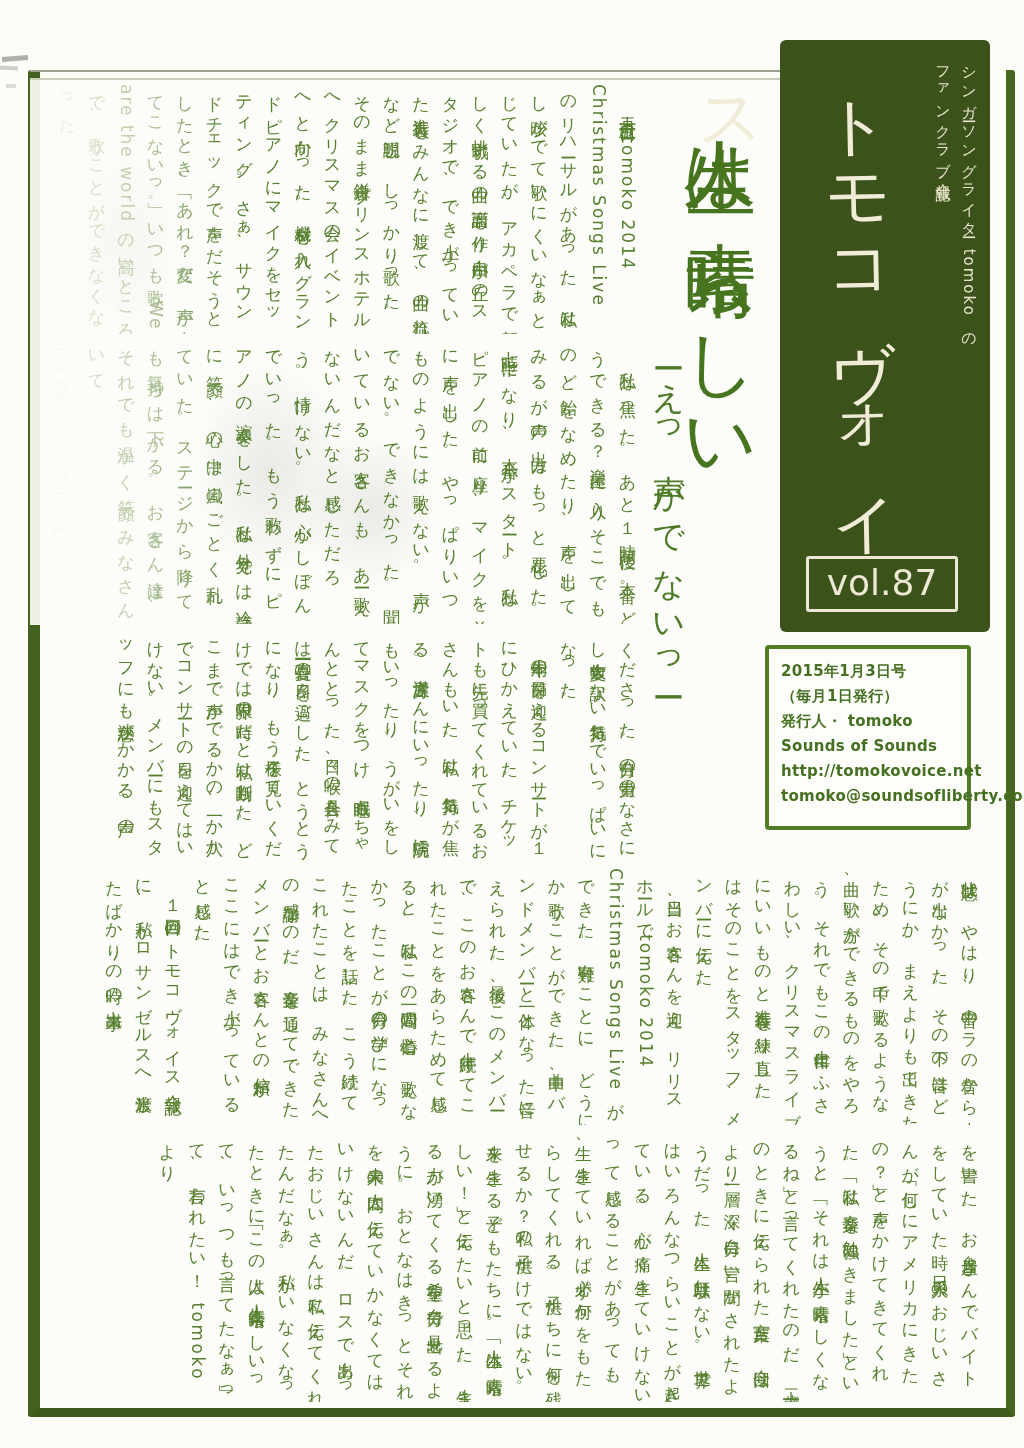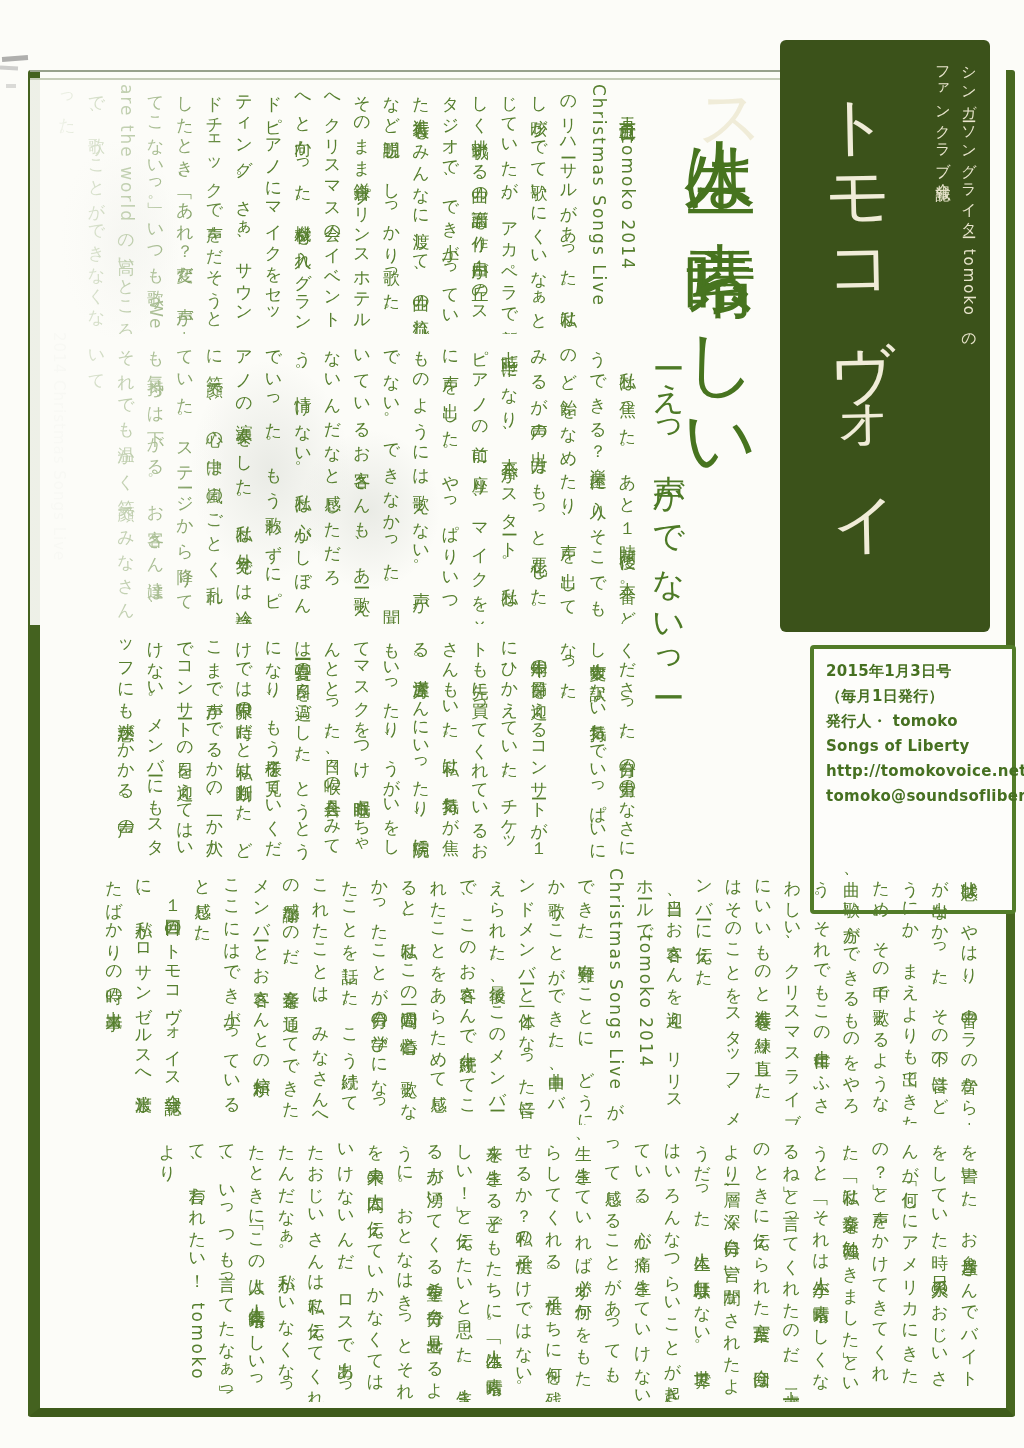--- a/index.html
+++ b/index.html
@@ -24,21 +24,21 @@
   .masthead{left:782px;top:42px;width:206px;height:588px;background:#3b521a;border-radius:4px;
             box-shadow:0 0 0 2px #3b521a;}
   .tagline{left:920px;top:56px;width:62px;height:310px;color:#e8e4cc;font-size:15px;
            letter-spacing:2px;line-height:26px;}
   .mast-title{left:798px;top:55px;width:126px;height:510px;color:#f0ecd8;font-size:64px;
               letter-spacing:6px;line-height:126px;transform:rotate(-1.2deg);}
   .vol-badge{left:806px;top:556px;width:146px;height:50px;border:3px solid #ece8d4;border-radius:3px;
              color:#ece8d4;font-size:36px;line-height:48px;text-align:center;}
 
   
-  .pubbox{left:810px;top:645px;width:206px;height:269px;background:#fdfdfa;
+  .pubbox{left:765px;top:645px;width:206px;height:185px;background:#fdfdfa;
           border:4px solid #527c28;border-radius:4px;box-sizing:border-box;padding:10px 0 0 12px;}
   .pub-line{color:#467021;font-size:15px;line-height:25px;font-weight:bold;letter-spacing:.3px;}
   .pub-line:nth-child(7){font-weight:normal;}
   .pub-line:nth-child(8){font-weight:normal;font-size:14px;text-decoration:underline;}
 
   
   .headline-main{left:664px;top:84px;width:114px;height:690px;color:#47741f;
                  font-size:72px;letter-spacing:6px;line-height:114px;}
   .headline-sub{left:646px;top:352px;width:46px;height:440px;color:#4d7a26;
                 font-size:32px;letter-spacing:8px;line-height:46px;}
@@ -74,26 +74,27 @@
   <div class="abs smudge3"></div>
 
   <div class="abs blob blob1"></div>
   <div class="abs blob blob2"></div>
   <div class="abs blob blob3"></div>
 
   <div class="abs masthead"></div>
   <div class="abs vtext tagline">シンガーソングライター　tomoko の
 ファンクラブ会報誌</div>
   <div class="abs vtext mast-title">トモコヴォイス</div>
+  <div class="abs vol-badge">vol.87</div>
 
   <div class="abs pubbox">
     <div class="pub-line">2015年1月3日号</div>
     <div class="pub-line">（毎月1日発行）</div>
     <div class="pub-line">発行人・ tomoko</div>
-    <div class="pub-line">Songs of Liberty</div>
+    <div class="pub-line">Sounds of Sounds</div>
     <div class="pub-line">http://tomokovoice.net</div>
     <div class="pub-line">tomoko@soundsofliberty.com</div>
   </div>
 
   <div class="abs vtext headline-main">人生は素晴らしい</div>
   <div class="abs vtext headline-sub">ーえっ声がでないっー</div>
 
   <div class="abs vtext band band1">　十二月十五日にtomoko 2014 Christmas Songs Live のリハーサルがあった。私は少し咳がでて歌いにくいなぁと感じていたが、アカペラで新しく挑戦する曲の譜面も作り自由が丘のスタジオで、でき上がっていた進行表もみんなに渡して、曲の流れなど説明し、しっかり歌った。
 そのまま鎌倉プリンスホテルへクリスマス会のイベントへと向かった。機材を入れグランドピアノにマイクをセッティング。さぁ、サウンドチェックで声をだそうとしたとき、「あれ？変だ。声が出てこないっ」。いつも歌うWe are the worldの高いところで、歌うことができなくなった。</div>
   <div class="abs vtext band band2">　私は焦った。あと１時間後に本番。どうできる？楽屋に入りそこでものど飴をなめたり、声を出してみるが声の出方はもっと悪化した。七時半になり、本番がスタート。私はピアノの前に座り、マイクを前に声を出した。やっぱりいつものようには歌えない。声がでない。できなかった。聞いているお客さんも、あー歌えないんだなと感じただろう。情けない。私は心がしぼんでいった。もう歌わずにピアノの演奏をした。私は外見では冷静に笑顔で、心の中は嵐のごとく乱れていた。ステージから降りても気持ちは下がる。お客さん達は、それでも温かく笑顔でみなさんいて</div>

